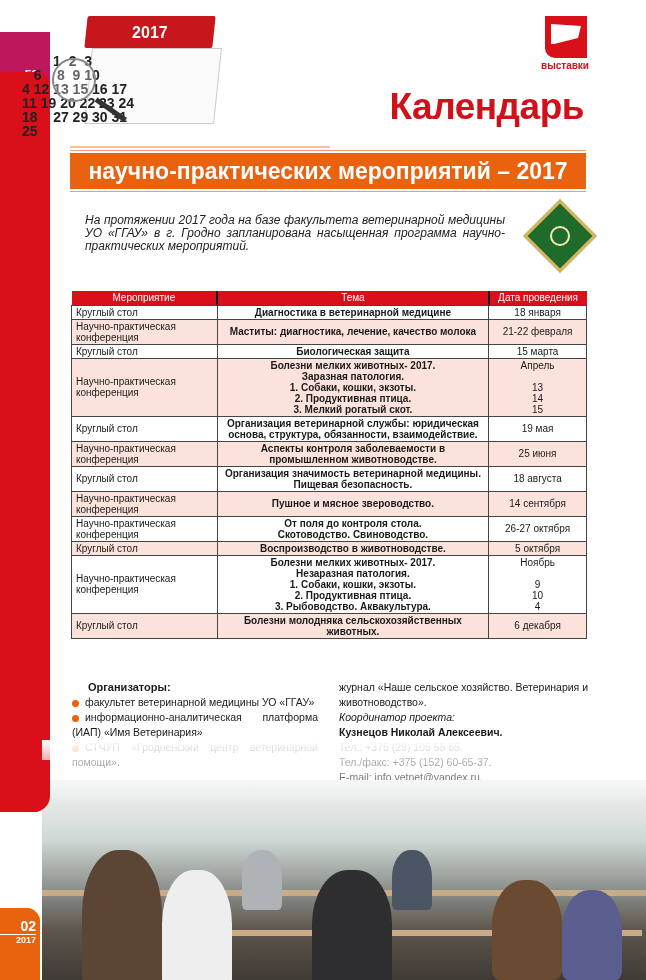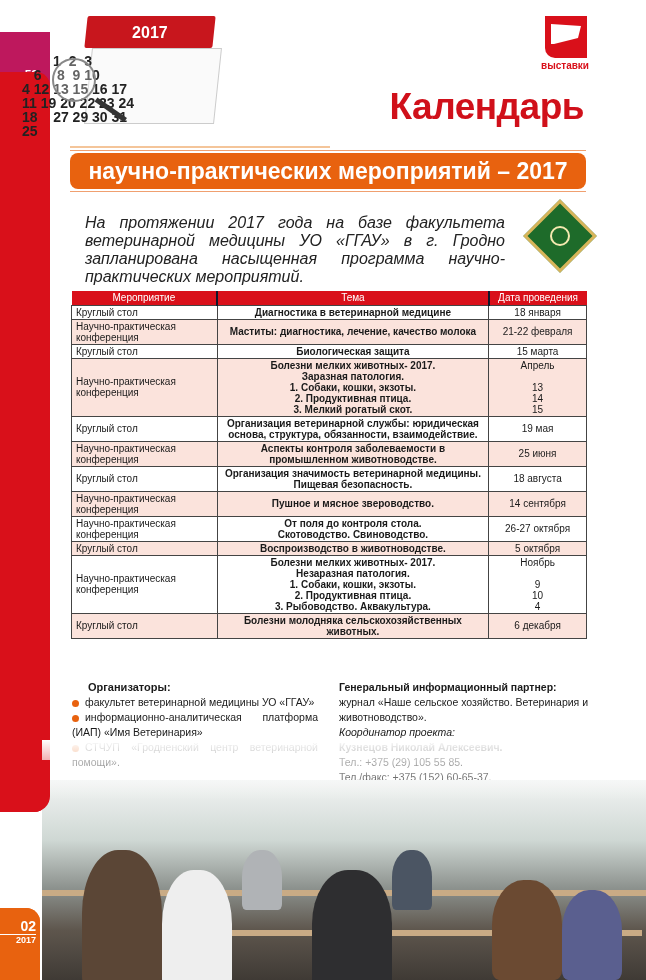--- a/index.html
+++ b/index.html
@@ -26,24 +26,24 @@
   .orange-line { position: absolute; left: 70px; top: 146px; width: 260px; height: 2px; background: #f4c59a; }
 
   
   .logo { position: absolute; left: 539px; top: 16px; width: 52px; }
   .logo-box { width: 42px; height: 42px; margin-left: 6px; background: #d9101a; border-radius: 0 0 0 10px; position: relative; }
   .logo-flag { position: absolute; left: 6px; top: 8px; width: 30px; height: 20px; background: #fff; clip-path: polygon(0 0, 100% 10%, 90% 70%, 10% 100%, 0 100%); }
   .logo-label { font-size: 10px; font-weight: bold; color: #d9101a; text-align: center; margin-top: 2px; }
 
   .title { position: absolute; right: 62px; top: 86px; font-size: 37px; font-weight: bold; color: #d0101a; letter-spacing: -0.5px; }
   .subtitle-band { position: absolute; left: 70px; top: 150px; width: 516px; height: 42px; border-top: 1px solid #f0a070; border-bottom: 1px solid #f0a070; padding: 2px 0; }
-  .subtitle-band .inner { width: 100%; height: 100%; background: #e8620f; color: #fff; font-weight: bold; font-size: 23px; text-align: center; line-height: 36px; border-radius: 8px; }
-
-  
-  .intro { position: absolute; left: 85px; top: 214px; width: 420px; font-size: 16px; font-style: italic; line-height: 18px; text-align: justify; color: #222; }
+  .subtitle-band .inner { width: 100%; height: 100%; background: #e8620f; color: #fff; font-weight: bold; font-size: 23px; text-align: center; line-height: 36px; }
+
+  
+  .intro { position: absolute; left: 85px; top: 214px; width: 420px; font-size: 12px; font-style: italic; line-height: 13px; text-align: justify; color: #222; }
   .emblem { position: absolute; left: 528px; top: 198px; width: 64px; height: 84px; }
   .emblem .diamond { position: absolute; left: 6px; top: 12px; width: 52px; height: 52px; background: #1e6b2a; border: 3px solid #d8b55a; transform: rotate(45deg); }
   .emblem .core { position: absolute; left: 22px; top: 28px; width: 20px; height: 20px; border: 2px solid #f4e9b0; border-radius: 50%; }
 
   
   table { position: absolute; left: 71px; top: 291px; width: 516px; border-collapse: collapse; font-size: 10px; line-height: 11px; }
   th { background: #d9101a; color: #fff; font-weight: normal; font-size: 10px; height: 14px; border-right: 2px solid #0f172a; }
   th:last-child { border-right: none; }
   td { border: 1px solid #444; padding: 1px 4px; vertical-align: middle; }
   td.theme { font-weight: bold; }
@@ -261,21 +261,20 @@
 </table>
 
 <div class="org">
   <div class="org-title">Организаторы:</div>
   <div class="org-item"><span class="bullet"></span><span>факультет ветеринарной медицины УО «ГГАУ»</span></div>
   <div class="org-item"><span class="bullet"></span><span>информационно-аналитическая платформа (ИАП) «Имя Ветеринария»</span></div>
   <div class="org-item"><span class="bullet"></span><span>СТЧУП «Гродненский центр ветеринарной помощи».</span></div>
 </div>
 
 <div class="partner">
-  <div class="b">Генеральный информационный партнер:</div>
   <div>журнал «Наше сельское хозяйство. Ветеринария и животноводство».</div>
   <div class="i">Координатор проекта:</div>
   <div class="b">Кузнецов Николай Алексеевич.</div>
   <div>Тел.: +375 (29) 105 55 85.</div>
   <div>Тел./факс: +375 (152) 60-65-37.</div>
   <div>E-mail: info.vetnet@yandex.ru.</div>
 </div>
 
 <div class="photo">
   <div class="desk" style="left:0;top:110px;width:604px;"></div>

